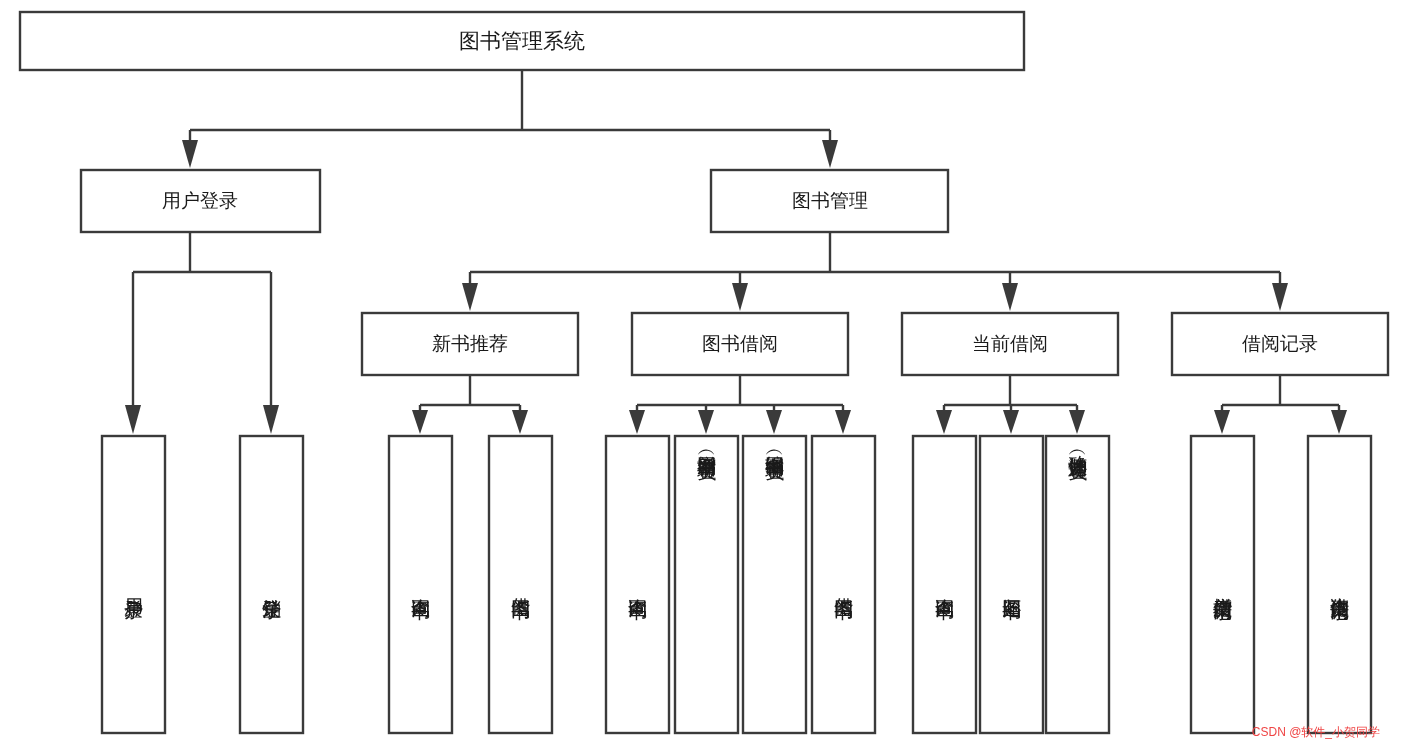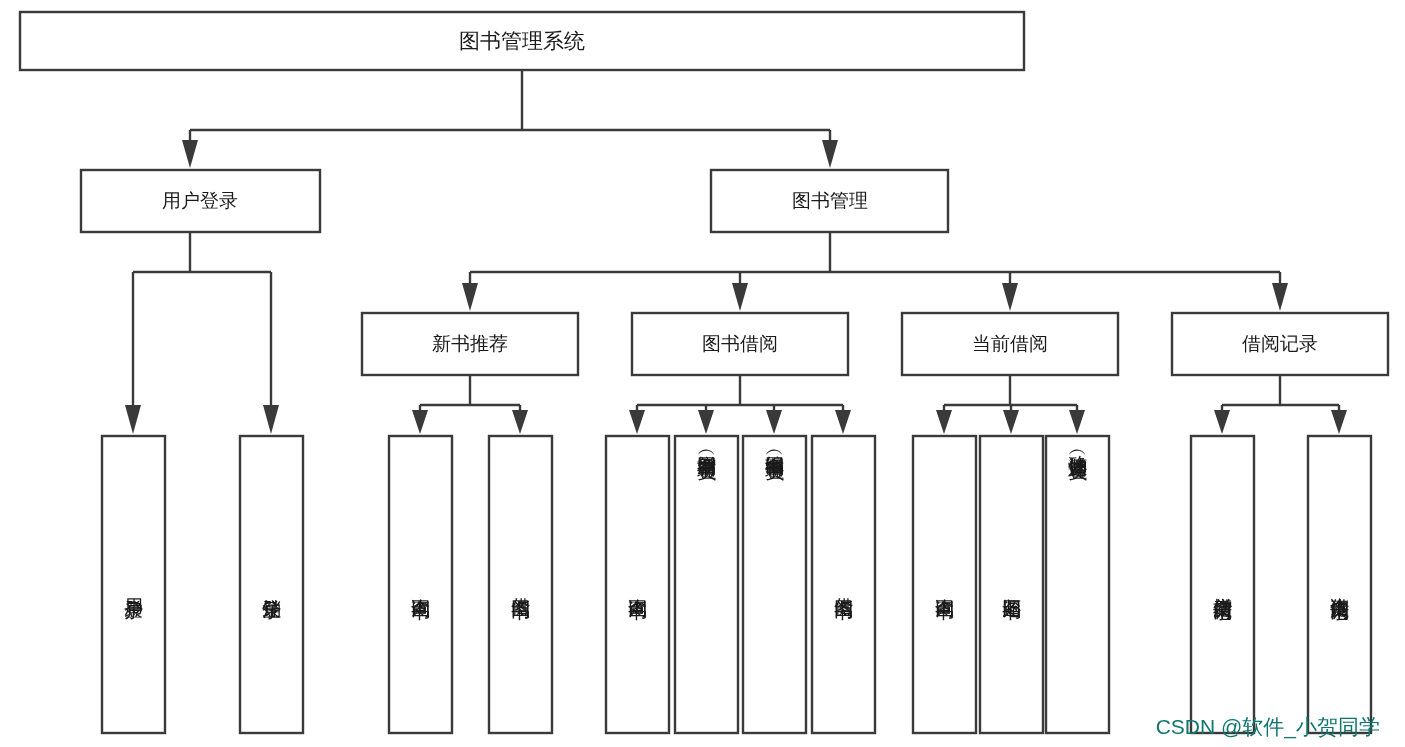--- a/index.html
+++ b/index.html
@@ -64,22 +64,22 @@
   }
   .arrow-head {
     fill: #3a3a3a;
     stroke: none;
   }
   .watermark {
     position: absolute;
     right: 14px;
     bottom: 6px;
     font-family: "Liberation Sans", "DejaVu Sans", sans-serif;
-    font-size: 21px;
-    color: #0f766e;
+    font-size: 12px;
+    color: #ef4444;
     white-space: nowrap;
     user-select: none;
     margin-top: 8px;
   }
 </style>
 </head>
 <body>
 
 <div id="diagram-root">
 

